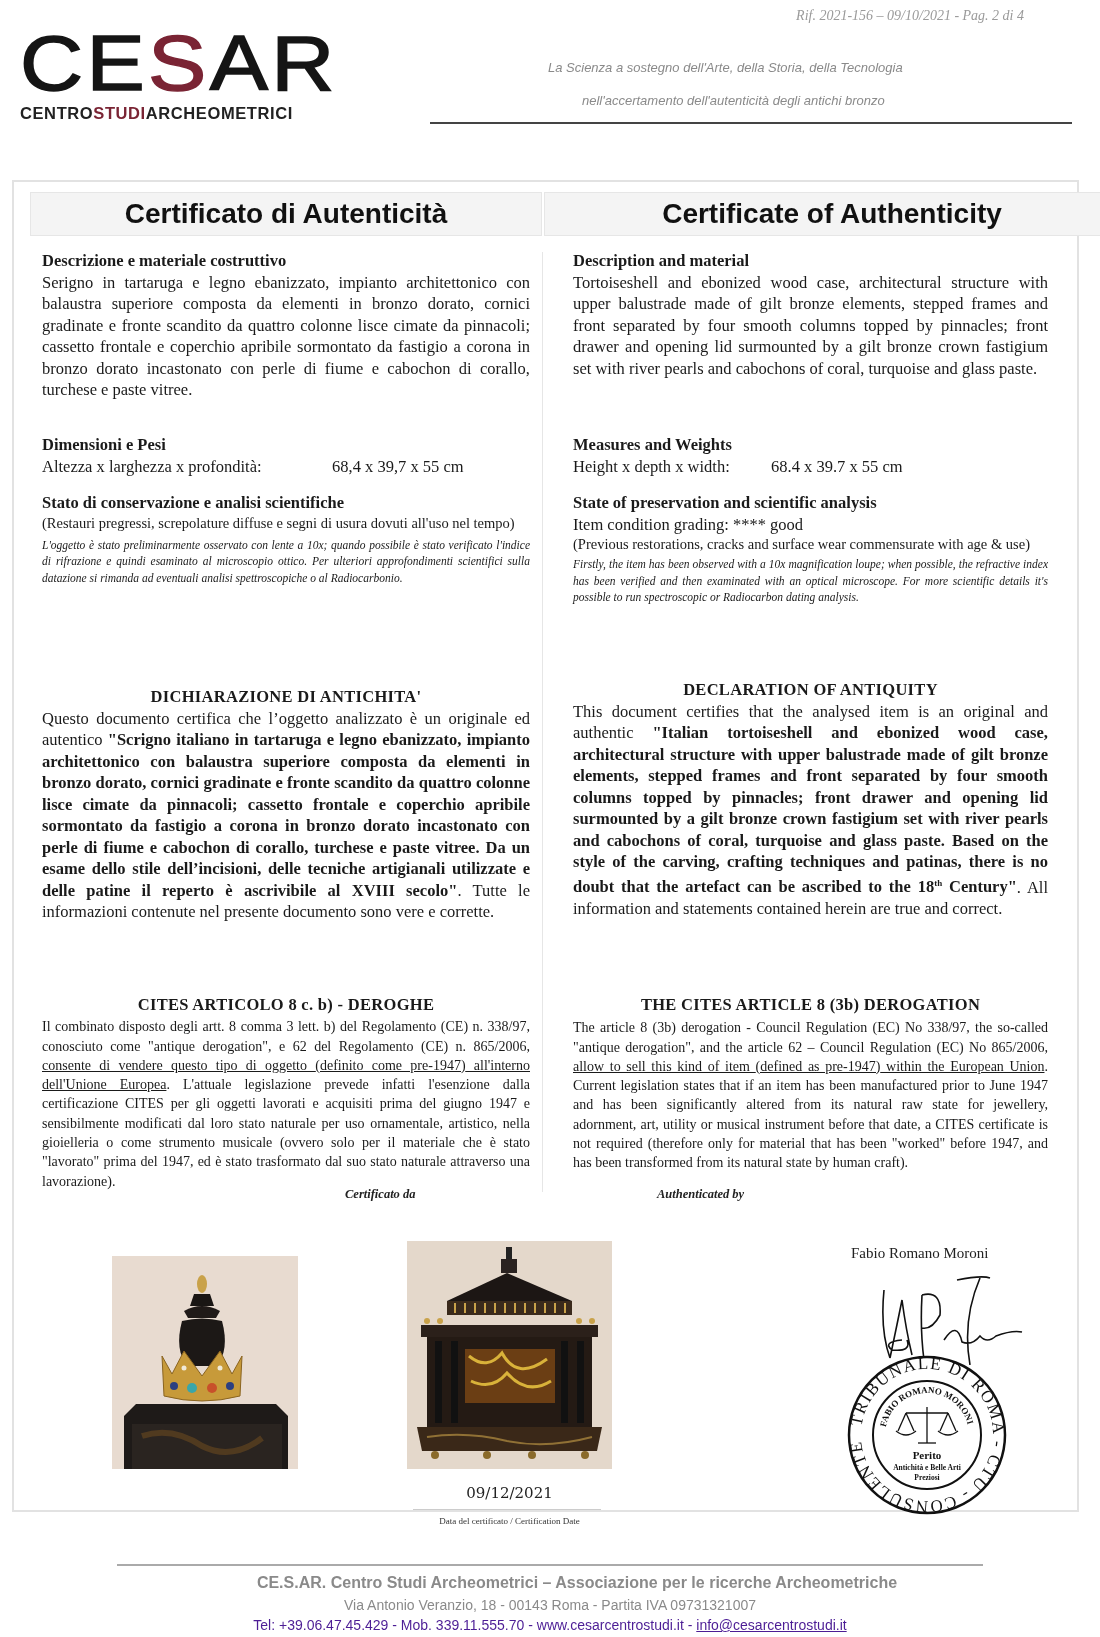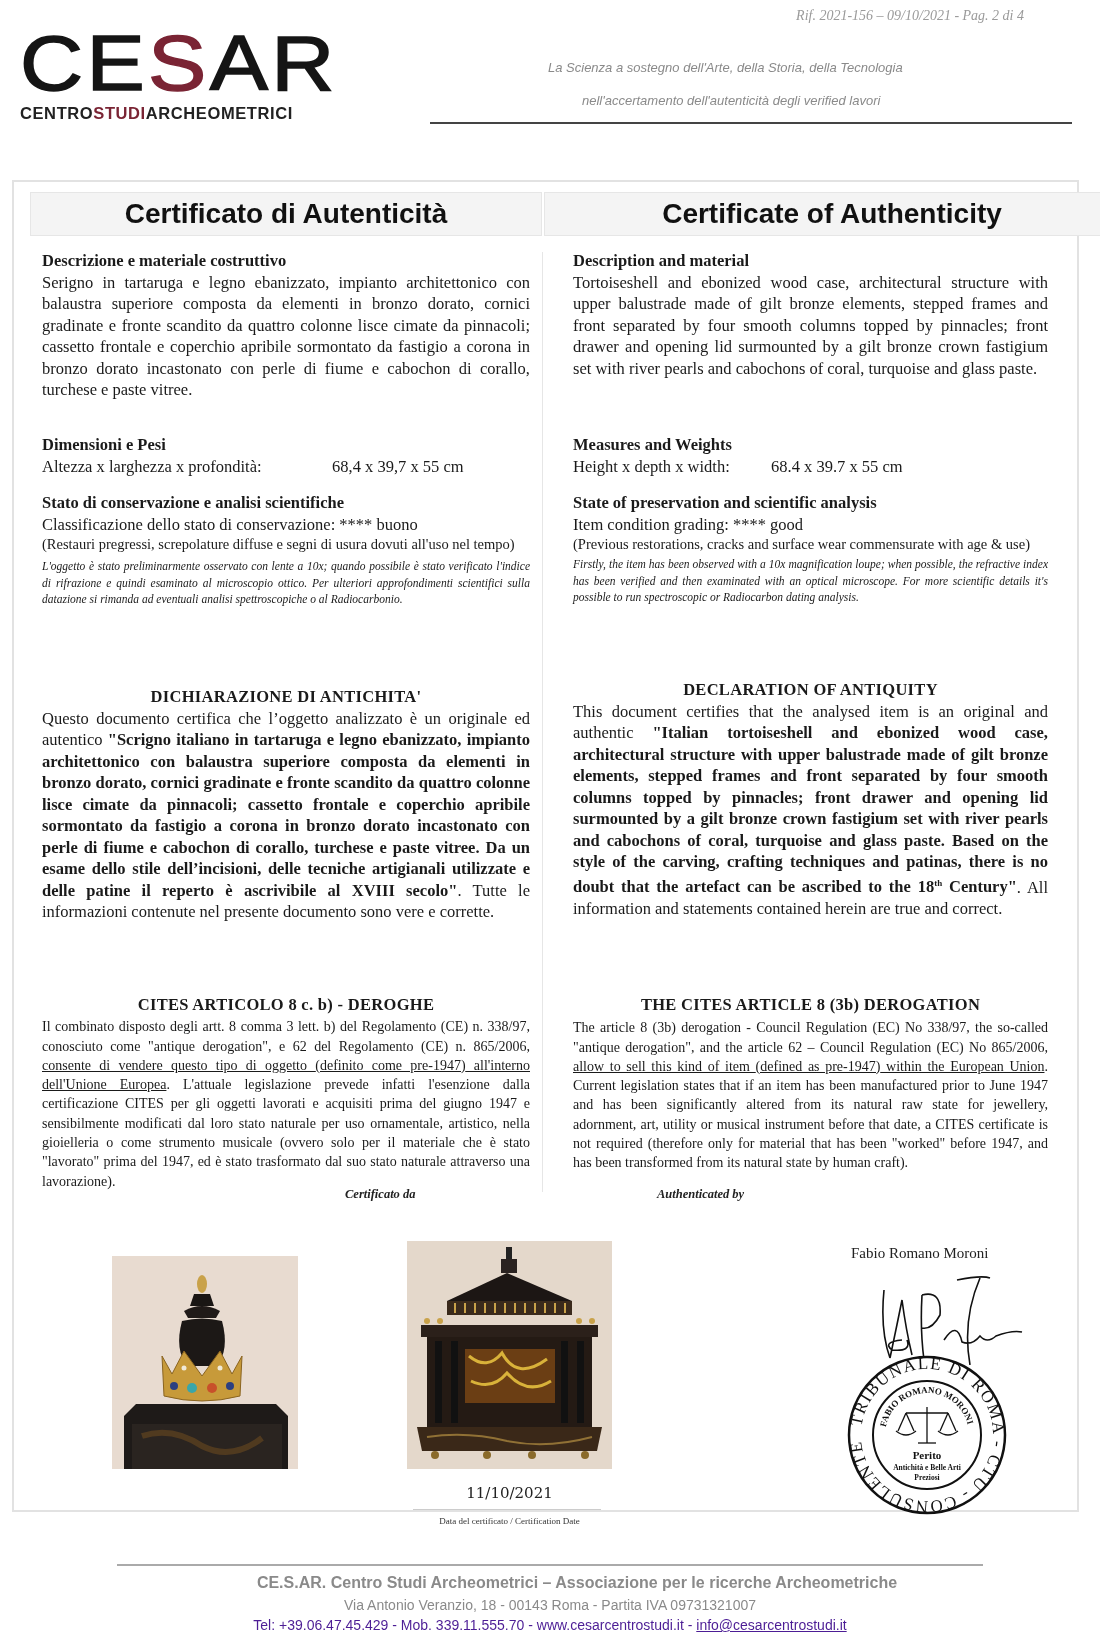--- a/index.html
+++ b/index.html
@@ -56,42 +56,41 @@
   .foot3 { left:0; width:1100px; top:1617px; text-align:center; font-family:"Liberation Sans", sans-serif; font-size:14px; color:#4c1d95; }
   .foot3 .u { text-decoration:underline; }
 </style>
 </head>
 <body>
 
 <div class="abs ref">Rif. 2021-156 – 09/10/2021 - Pag. 2 di 4</div>
 <div class="abs logo-big"><span>CE</span><span class="acc">S</span><span>AR</span></div>
 <div class="abs logo-small"><span>CENTRO</span><span class="acc">STUDI</span><span>ARCHEOMETRICI</span></div>
 <div class="abs tagline1">La Scienza a sostegno dell'Arte, della Storia, della Tecnologia</div>
-<div class="abs tagline2">nell'accertamento dell'autenticità degli verified lavori</div>
+<div class="abs tagline2">nell'accertamento dell'autenticità degli antichi bronzo</div>
 <div class="abs head-rule"></div>
 
 <div class="abs frame"></div>
 <div class="abs title-bar title-it">Certificato di Autenticità</div>
 <div class="abs title-bar title-en">Certificate of Authenticity</div>
 <div class="abs col-sep"></div>
 
 <div class="abs col col-it" style="top:250px;">
   <p class="sec-h">Descrizione e materiale costruttivo</p>
   <p class="p">Serigno in tartaruga e legno ebanizzato, impianto architettonico con balaustra superiore composta da elementi in bronzo dorato, cornici gradinate e fronte scandito da quattro colonne lisce cimate da pinnacoli; cassetto frontale e coperchio apribile sormontato da fastigio a corona in bronzo dorato incastonato con perle di fiume e cabochon di corallo, turchese e paste vitree.</p>
 </div>
 <div class="abs col col-it" style="top:434px;">
   <p class="sec-h">Dimensioni e Pesi</p>
   <div class="dims">
       <span style="width:290px;">Altezza x larghezza x profondità:</span>
       <span>68,4 x 39,7 x 55 cm</span>
     </div>
 </div>
 <div class="abs col col-it" style="top:492px;">
   <p class="sec-h">Stato di conservazione e analisi scientifiche</p>
-  <p class="p" style="text-align:left;">Classificazione dello stato di conservazione: **** buono</p>
   <p class="p small">(Restauri pregressi, screpolature diffuse e segni di usura dovuti all'uso nel tempo)</p>
   <p class="p note" style="margin-top:4px;">L'oggetto è stato preliminarmente osservato con lente a 10x; quando possibile è stato verificato l'indice di rifrazione e quindi esaminato al microscopio ottico. Per ulteriori approfondimenti scientifici sulla datazione si rimanda ad eventuali analisi spettroscopiche o al Radiocarbonio.</p>
 </div>
 <div class="abs col col-it" style="top:686px;">
   <div class="center-h">DICHIARAZIONE DI ANTICHITA'</div>
   <p class="p"><span>Questo documento certifica che l’oggetto analizzato è un originale ed autentico </span><span class="b">"Scrigno italiano in tartaruga e legno ebanizzato, impianto architettonico con balaustra superiore composta da elementi in bronzo dorato, cornici gradinate e fronte scandito da quattro colonne lisce cimate da pinnacoli; cassetto frontale e coperchio apribile sormontato da fastigio a corona in bronzo dorato incastonato con perle di fiume e cabochon di corallo, turchese e paste vitree. Da un esame dello stile dell’incisioni, delle tecniche artigianali utilizzate e delle patine il reperto è ascrivibile al XVIII secolo"</span><span>. Tutte le informazioni contenute nel presente documento sono vere e corrette.</span></p>
 </div>
 <div class="abs col col-it cites" style="top:995px;">
   <div class="center-h" style="margin-bottom:3px;">CITES ARTICOLO 8 c. b) - DEROGHE</div>
   <p class="p"><span>Il combinato disposto degli artt. 8 comma 3 lett. b) del Regolamento (CE) n. 338/97, conosciuto come "antique derogation", e 62 del Regolamento (CE) n. 865/2006, </span><span class="u"><span>consente di vendere questo tipo di oggetto </span><span class="i">(definito come pre-1947)</span><span> all'interno dell'Unione Europea</span></span><span>. L'attuale legislazione prevede infatti l'esenzione dalla certificazione CITES per gli oggetti lavorati e acquisiti prima del giugno 1947 e sensibilmente modificati dal loro stato naturale per uso ornamentale, artistico, nella gioielleria o come strumento musicale </span><span class="i">(ovvero solo per il materiale che è stato "lavorato" prima del 1947, ed è stato trasformato dal suo stato naturale attraverso una lavorazione).</span></p>
@@ -181,21 +180,21 @@
       <rect x="170" y="100" width="7" height="82" fill="#111"></rect>
     <path d="M10 186 L195 186 L190 210 L15 210 Z" fill="#3a2818"></path>
     <path d="M20 196 Q60 190 100 200 Q140 208 185 196" stroke="#c9a24a" stroke-width="2" fill="none" opacity="0.6"></path>
     <circle cx="28" cy="214" r="4" fill="#8a6a2a"></circle>
       <circle cx="80" cy="214" r="4" fill="#8a6a2a"></circle>
       <circle cx="125" cy="214" r="4" fill="#8a6a2a"></circle>
       <circle cx="178" cy="214" r="4" fill="#8a6a2a"></circle>
   </svg>
 </div>
 
-<div class="abs date-val">11/10/2021</div>
+<div class="abs date-val">09/12/2021</div>
 <div class="abs date-rule"></div>
 <div class="abs date-lbl">Data del certificato / Certification Date</div>
 
 <div class="abs signer">Fabio Romano Moroni</div>
 <svg class="abs signature" viewBox="0 0 170 95">
   <path d="M22 20 Q18 60 28 88 M28 88 Q36 50 40 30 Q44 60 50 85 M40 70 Q20 72 30 80 Q50 82 45 70 M60 25 Q58 60 62 90 M60 25 Q80 20 78 45 Q70 60 60 58 M82 70 Q95 50 100 72 Q110 76 118 66 Q125 74 134 66 Q150 60 160 62 M95 10 Q120 5 128 8 M118 8 Q100 50 108 95" stroke="#111" stroke-width="1.6" fill="none"></path>
 </svg>
 
 <svg class="abs stamp" viewBox="0 0 162 160">
   <defs>

